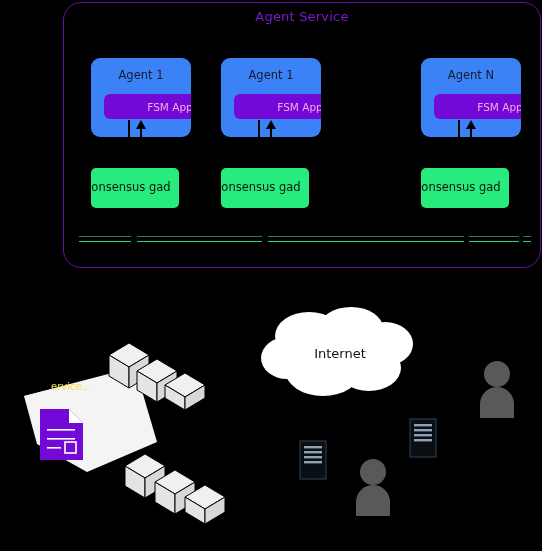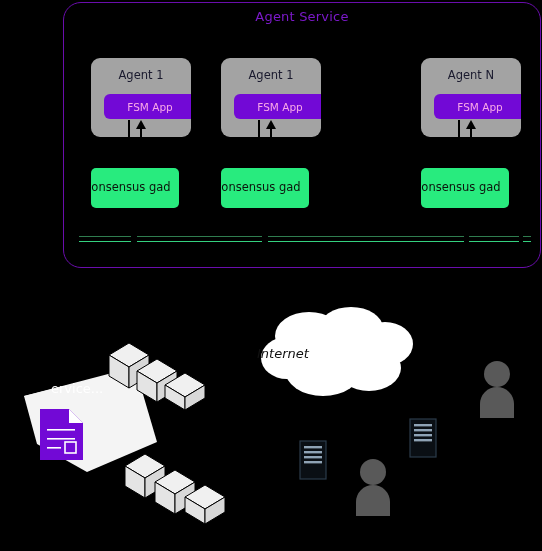--- a/index.html
+++ b/index.html
@@ -43,21 +43,21 @@
     color: #7b19c9;
     font-size: 13px;
     letter-spacing: 0.2px;
   }
 
   
   .agent-card {
     position: absolute;
     width: 100px;
     height: 79px;
-    background: #a3a3a3;
+    background: #3b82f6;
     border-radius: 9px;
     overflow: hidden;
   }
   .agent-card .agent-label {
     position: absolute;
     left: 0;
     top: 10px;
     width: 100%;
     text-align: center;
     color: #1a1a2e;
@@ -69,20 +69,21 @@
     top: 36px;
     width: 92px;
     height: 25px;
     background: #7209d6;
     border-radius: 6px;
     color: #f9a8e8;
     font-size: 10.5px;
     display: flex;
     align-items: center;
     justify-content: center;
+    padding-left: 20px;
   }
 
   .agent1 { left: 80px;  top: 58px; }
   .agent2 { left: 210px; top: 58px; }
   .agentN { left: 410px; top: 58px; text-decoration: underline; }
 
   
   .connector {
     position: absolute;
     width: 24px;
@@ -163,23 +164,23 @@
     left: 246px;
     top: 306px;
     width: 166px;
     height: 100px;
   }
   .cloud-label {
     position: absolute;
     left: 0;
     top: 40px;
     width: 166px;
+    text-align: center;
     color: #111111;
     font-size: 13px;
-    font-style: italic;
   }
 
   .callout-wrap {
     position: absolute;
     left: 6px;
     top: 332px;
     width: 160px;
     height: 140px;
   }
   .callout-label {
@@ -267,21 +268,21 @@
     <div class="bus-seg" style="left:390px; width:50px;"></div>
     <div class="bus-seg" style="left:444px; width:8px;"></div>
   </div>
 
   <div class="callout-wrap">
     <svg width="160" height="140" viewBox="0 0 160 140">
       <polygon points="7,64 118,35 140,110 70,140 20,112" fill="#f4f4f4"></polygon>
       <polygon points="7,64 120,36 72,139" fill="#f4f4f4"></polygon>
     </svg>
   </div>
-  <div class="callout-label" style="position:absolute;left:40px;top:381px;color:#ffffff;font-size:13px;white-space:nowrap;">ervice...</div>
+  <div class="callout-label" style="position:absolute;left:40px;top:381px;color:#fde047;font-size:10px;white-space:nowrap;">ervice...</div>
 
   <div class="doc-icon">
     <svg width="47" height="55" viewBox="0 0 47 55">
       <path d="M2,2 L31,2 L45,16 L45,53 L2,53 Z" fill="#7209d6"></path>
       <path d="M31,2 L31,16 L45,16 Z" fill="#ffffff"></path>
       <rect x="9" y="22" width="28" height="1.6" fill="#ffffff"></rect>
       <rect x="9" y="31" width="28" height="1.6" fill="#ffffff"></rect>
       <rect x="9" y="40" width="14" height="1.6" fill="#ffffff"></rect>
       <rect x="27" y="35" width="11" height="11" fill="none" stroke="#ffffff" stroke-width="1.6"></rect>
     </svg>

